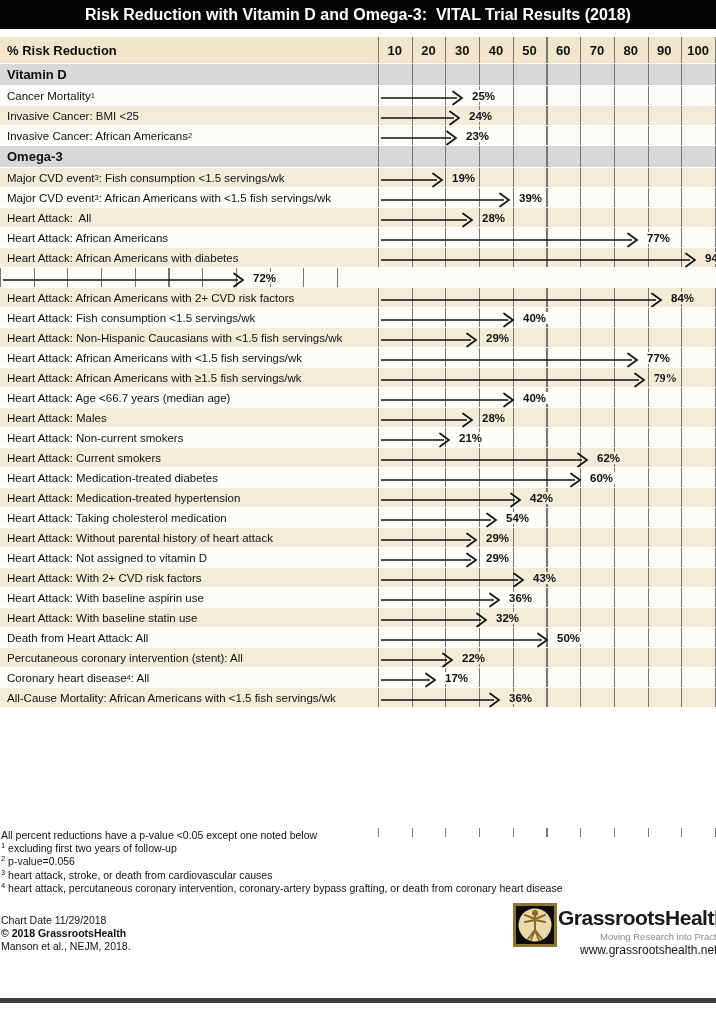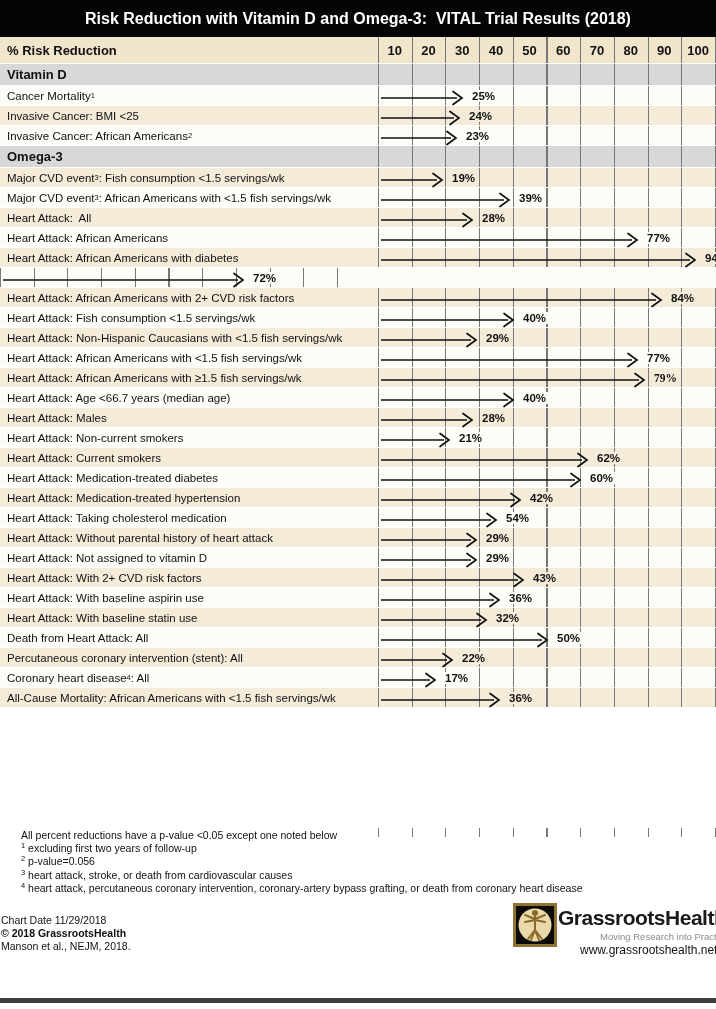--- a/index.html
+++ b/index.html
@@ -1,18 +1,18 @@
 <!DOCTYPE html>
 <html><head>
 <meta charset="utf-8">
 <style>
   html,body{margin:0;padding:0;background:#fff;}
   .page{position:relative;width:716px;height:1009px;background:#ffffff;overflow:hidden;
         font-family:"Liberation Sans",sans-serif;color:#111;}
-  .titlebar{position:absolute;top:0;left:0;width:716px;height:37px;background:#050505;
+  .titlebar{position:absolute;top:0;left:0;width:716px;height:29px;background:#050505;
             display:flex;align-items:center;justify-content:center;}
   .titlebar span{color:#fff;font-weight:bold;font-size:16px;white-space:pre;}
   .tbl{position:absolute;top:37px;left:0;width:716px;}
   .row{display:flex;width:716px;box-sizing:border-box;border-bottom:1px solid #ffffff;}
   .label-cell{width:378px;box-sizing:border-box;padding-left:7px;display:flex;align-items:center;
               font-size:11.5px;white-space:pre;overflow:hidden;}
   .chart-cell{position:relative;width:338px;box-sizing:border-box;
       background-image:repeating-linear-gradient(to right,#777 0,#777 1px,transparent 1px,transparent 33.7px);}
   .header-row{height:27px;background:#f1e6cc;}
   .header-row .label-cell{font-weight:bold;font-size:13px;}
@@ -22,21 +22,21 @@
   .section-row .label-cell{font-weight:bold;font-size:13px;}
   .data-row{height:20px;background:#fdfcf7;}
   .data-row.alt{background:#f4ecd9;}
   .data-row .chart-cell svg{position:absolute;left:0;top:0;}
   .val{position:absolute;top:50%;transform:translateY(-50%);font-weight:bold;font-size:11.5px;
        background:#fdfcf7;padding:0 2px;white-space:nowrap;}
   .alt .val{background:#f4ecd9;}
   sup.fn{font-size:7.5px;vertical-align:super;line-height:0;}
   .grid-stub{position:absolute;top:828px;left:378px;width:338px;height:9px;
       background-image:repeating-linear-gradient(to right,#777 0,#777 1px,transparent 1px,transparent 33.7px);}
-  .footnotes{position:absolute;top:829px;left:1px;font-size:10.5px;line-height:13.2px;color:#111;padding-left:20px;}
+  .footnotes{position:absolute;top:829px;left:1px;font-size:10.5px;line-height:13.2px;color:#111;}
   .footnotes .fline{white-space:pre;}
   .footer-left{position:absolute;top:914px;left:1px;font-size:10.5px;line-height:13px;}
   .footer-left .bold{font-weight:bold;}
   .logo-mark{position:absolute;top:903px;left:513px;width:44px;height:44px;}
   .logo-text{position:absolute;top:906px;left:558px;width:260px;}
   .logo-name{font-size:21px;font-weight:bold;letter-spacing:-0.5px;color:#1a1a1a;white-space:nowrap;}
   .logo-tagline{font-size:9.5px;color:#8a8a8a;margin-left:42px;margin-top:1px;white-space:nowrap;}
   .logo-url{font-size:12px;color:#111;margin-left:22px;margin-top:1px;white-space:nowrap;}
   .bottombar{position:absolute;top:998px;left:0;width:716px;height:5px;background:#3f3f3f;}
 </style>

